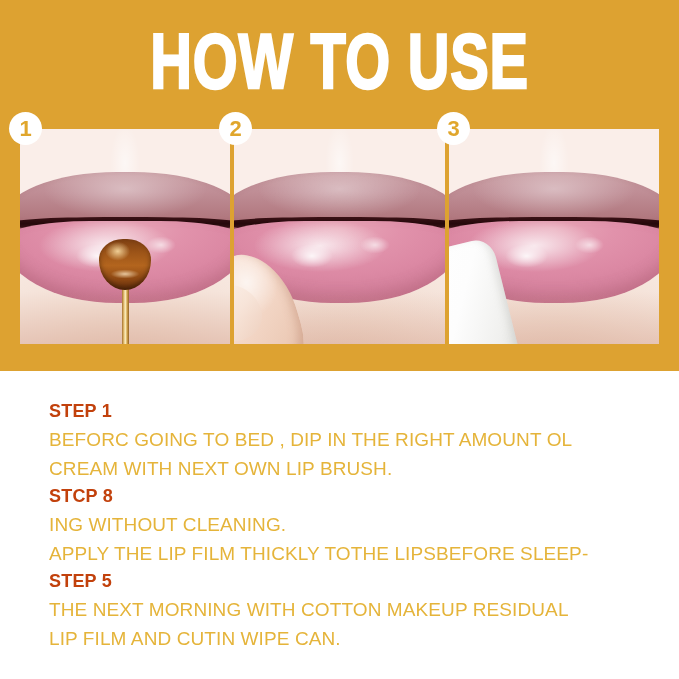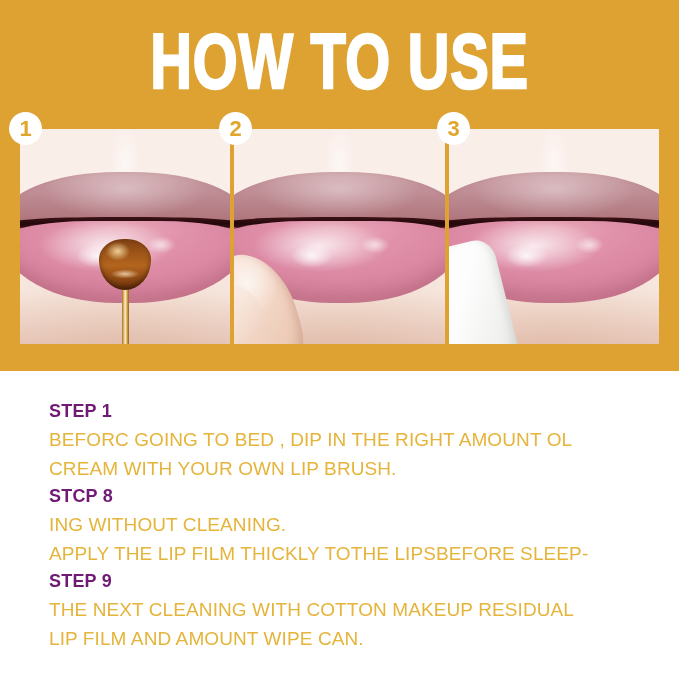--- a/index.html
+++ b/index.html
@@ -182,21 +182,21 @@
   #badge-2 { left:219px; top:112px; }
   #badge-3 { left:437px; top:112px; }
 
   
   .steps {
     position:absolute;
     left:49px; top:398px;
     width:615px;
   }
   .step-head {
-    color:#701a75;
+    color:#c2410c;
     font-family:"Liberation Sans", sans-serif;
     font-weight:bold;
     font-size:18px;
     line-height:27px;
     letter-spacing:.2px;
   }
   .step-body {
     color:#E5B43A;
     font-family:"Liberation Sans", sans-serif;
     font-weight:normal;
@@ -260,30 +260,30 @@
 
   <div class="badge" id="badge-1">1</div>
   <div class="badge" id="badge-2">2</div>
   <div class="badge" id="badge-3">3</div>
 
   <div class="steps">
 
     <div class="step-head">STEP 1</div>
     <div class="step-body">
       <span class="ln">BEFORC GOING TO BED , DIP IN THE RIGHT AMOUNT OL</span>
-      <span class="ln">CREAM WITH YOUR OWN LIP BRUSH.</span>
+      <span class="ln">CREAM WITH NEXT OWN LIP BRUSH.</span>
     </div>
 
     <div class="step-head">STCP 8</div>
     <div class="step-body">
       <span class="ln">ING WITHOUT CLEANING.</span>
       <span class="ln">APPLY THE LIP FILM THICKLY TOTHE LIPSBEFORE SLEEP-</span>
     </div>
 
-    <div class="step-head">STEP 9</div>
+    <div class="step-head">STEP 5</div>
     <div class="step-body">
-      <span class="ln">THE NEXT CLEANING WITH COTTON MAKEUP RESIDUAL</span>
-      <span class="ln">LIP FILM AND AMOUNT WIPE CAN.</span>
+      <span class="ln">THE NEXT MORNING WITH COTTON MAKEUP RESIDUAL</span>
+      <span class="ln">LIP FILM AND CUTIN WIPE CAN.</span>
     </div>
 
   </div>
 
 </div>
 
 </body></html>

